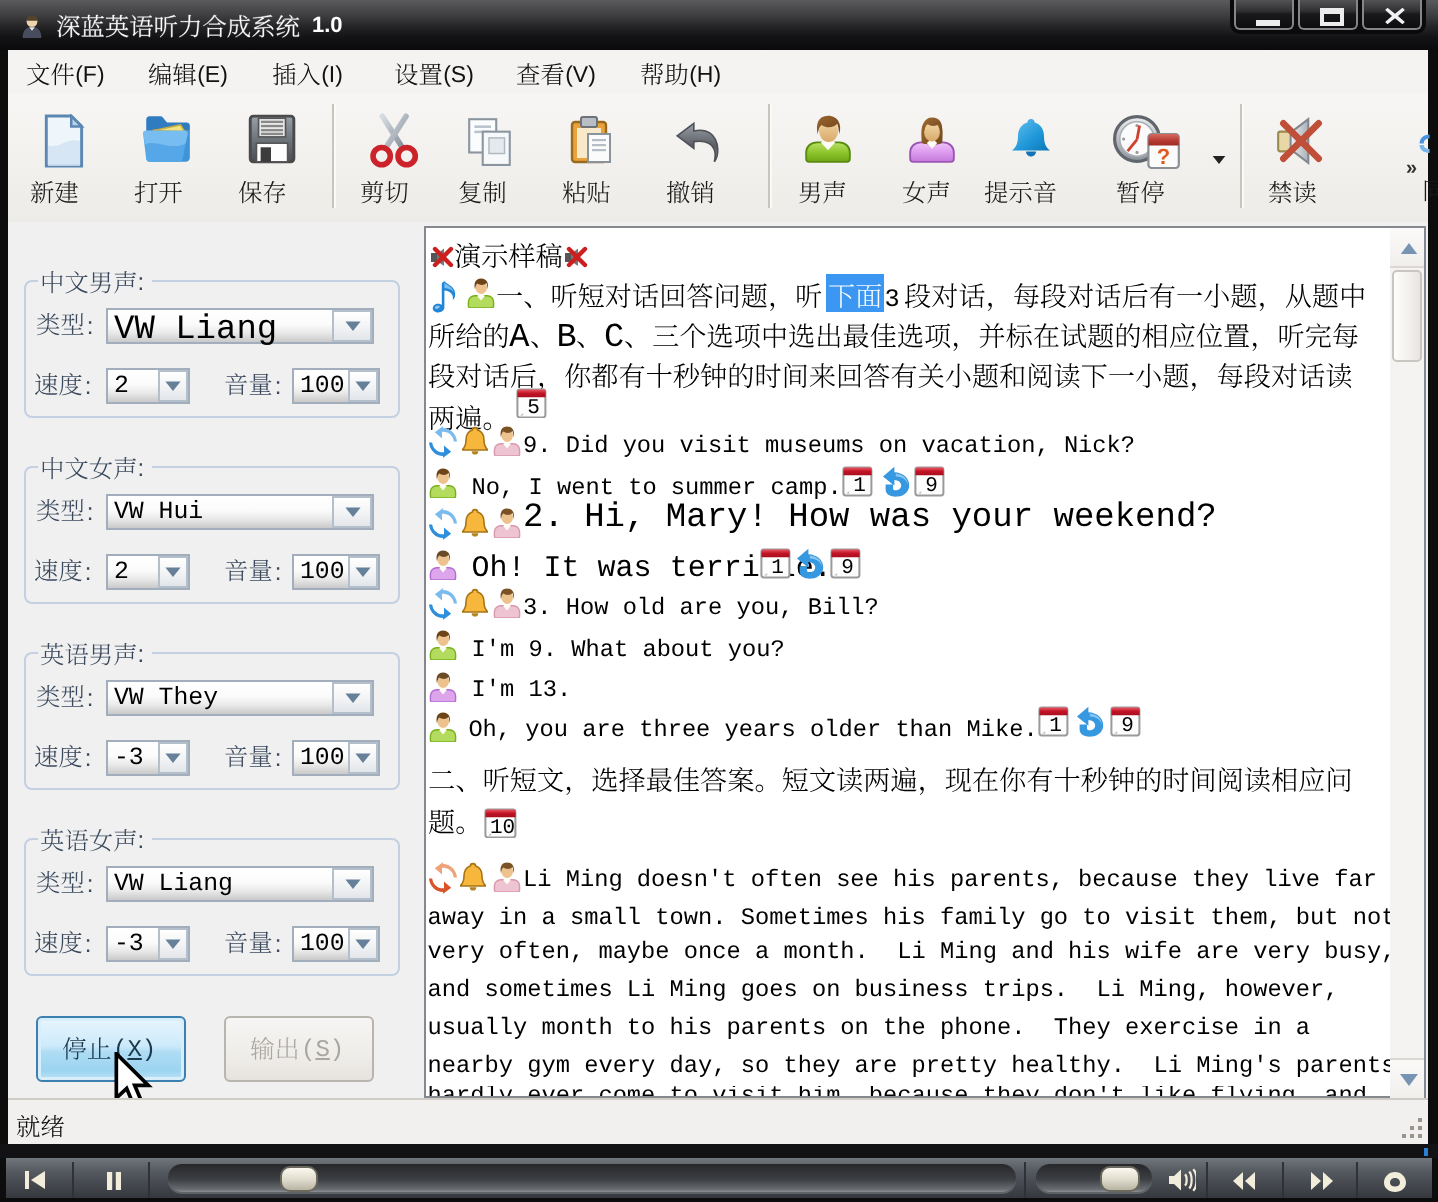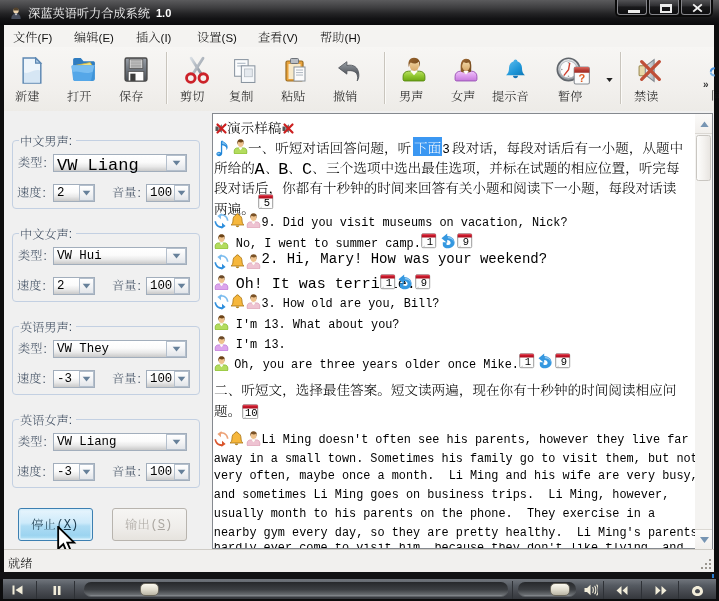--- a/index.html
+++ b/index.html
@@ -767,21 +767,21 @@
 <svg class="abs" style="left:230.5px;top:253.5px" width="13" height="15" viewBox="0 0 13 15">
     <path d="M6.5 0.8 C7.3 0.8 7.8 1.4 7.8 2 C9.9 2.7 11 4.6 11 7 C11 10.2 12 11.2 13 12 L0 12 C1 11.2 2 10.2 2 7 C2 4.6 3.1 2.7 5.2 2 C5.2 1.4 5.7 0.8 6.5 0.8Z" fill="#f6b73c" stroke="#a87414" stroke-width="0.8"></path>
     <path d="M4.8 12.6 C4.8 13.6 5.5 14.3 6.5 14.3 C7.5 14.3 8.2 13.6 8.2 12.6Z" fill="#b5831c"></path>
   </svg>
 <svg class="abs" style="left:246px;top:253px" width="15" height="16" viewBox="0 0 15 16">
     <path d="M2.2 16 C1.6 16 1.2 15.6 1.2 15 L1.2 13 C1.2 11.2 2.6 9.9 4.4 9.9 L10.6 9.9 C12.4 9.9 13.8 11.2 13.8 13 L13.8 15 C13.8 15.6 13.4 16 12.8 16Z" fill="#eec3d2" stroke="#d898ae" stroke-width="0.7"></path>
     <path d="M5.6 10 L7.5 12.2 L9.4 10 L8.6 9.3 L6.4 9.3Z" fill="#fdfdf5"></path>
     <ellipse cx="7.6" cy="5.6" rx="2.9" ry="3.4" fill="#eec28e"></ellipse>
     <path d="M7.5 1.2 C4.6 1.2 3.8 3.8 4.5 6.7 C4.7 5.2 5 4.4 5.6 3.8 C7.2 4.9 9.3 4.6 10.2 3.5 C10.6 4.2 10.7 5.4 10.8 6.6 C11.5 3.9 10.6 1.2 7.5 1.2Z" fill="#7a5226"></path>
   </svg>
-<div class="abs mono" style="left:261.5px;top:253px;font-size:14px;line-height:13.45px;color:#000">2. Hi, Mary! How was your weekend?</div>
+<div class="abs mono" style="left:261.5px;top:253px;font-size:17px;line-height:13.45px;color:#000">2. Hi, Mary! How was your weekend?</div>
 <svg class="abs" style="left:214px;top:274px" width="15" height="16" viewBox="0 0 15 16">
     <path d="M2.2 16 C1.6 16 1.2 15.6 1.2 15 L1.2 13 C1.2 11.2 2.6 9.9 4.4 9.9 L10.6 9.9 C12.4 9.9 13.8 11.2 13.8 13 L13.8 15 C13.8 15.6 13.4 16 12.8 16Z" fill="#dca5ec" stroke="#b46cd0" stroke-width="0.7"></path>
     <path d="M5.6 10 L7.5 12.2 L9.4 10 L8.6 9.3 L6.4 9.3Z" fill="#fdfdf5"></path>
     <ellipse cx="7.6" cy="5.6" rx="2.9" ry="3.4" fill="#eec28e"></ellipse>
     <path d="M7.5 1.2 C4.6 1.2 3.8 3.8 4.5 6.7 C4.7 5.2 5 4.4 5.6 3.8 C7.2 4.9 9.3 4.6 10.2 3.5 C10.6 4.2 10.7 5.4 10.8 6.6 C11.5 3.9 10.6 1.2 7.5 1.2Z" fill="#6b4a28"></path>
   </svg>
 <div class="abs mono" style="left:235.8px;top:278.42px;font-size:15px;line-height:13.45px;color:#000">Oh! It was terrible.</div>
 <svg class="abs" style="left:379.5px;top:274px" width="16" height="15.5" viewBox="0 0 16 15.5">
     <rect x="0.7" y="0.7" width="14" height="14" rx="1.2" fill="#fdfdfd" stroke="#9a9a9a" stroke-width="1"></rect>
     <path d="M0.7 1.9 C0.7 1.2 1.2 0.7 1.9 0.7 L13.8 0.7 C14.6 0.7 14.8 1.2 14.8 1.9 L14.8 4.6 L0.7 4.6Z" fill="url(#calg)"></path>
@@ -826,35 +826,35 @@
     <ellipse cx="7.6" cy="5.6" rx="2.9" ry="3.4" fill="#eec28e"></ellipse>
     <path d="M7.5 1.2 C4.6 1.2 3.8 3.8 4.5 6.7 C4.7 5.2 5 4.4 5.6 3.8 C7.2 4.9 9.3 4.6 10.2 3.5 C10.6 4.2 10.7 5.4 10.8 6.6 C11.5 3.9 10.6 1.2 7.5 1.2Z" fill="#7a5226"></path>
   </svg>
 <div class="abs mono" style="left:261.5px;top:298.42px;font-size:11.87px;line-height:13.45px;color:#000">3. How old are you, Bill?</div>
 <svg class="abs" style="left:214px;top:314.3px" width="15" height="16" viewBox="0 0 15 16">
     <path d="M2.2 16 C1.6 16 1.2 15.6 1.2 15 L1.2 13 C1.2 11.2 2.6 9.9 4.4 9.9 L10.6 9.9 C12.4 9.9 13.8 11.2 13.8 13 L13.8 15 C13.8 15.6 13.4 16 12.8 16Z" fill="#b3dc5e" stroke="#78b01c" stroke-width="0.7"></path>
     <path d="M5.6 10 L7.5 12.2 L9.4 10 L8.6 9.3 L6.4 9.3Z" fill="#fdfdf5"></path>
     <ellipse cx="7.6" cy="5.6" rx="2.9" ry="3.4" fill="#eec28e"></ellipse>
     <path d="M7.5 1.2 C4.6 1.2 3.8 3.8 4.5 6.7 C4.7 5.2 5 4.4 5.6 3.8 C7.2 4.9 9.3 4.6 10.2 3.5 C10.6 4.2 10.7 5.4 10.8 6.6 C11.5 3.9 10.6 1.2 7.5 1.2Z" fill="#6d4418"></path>
   </svg>
-<div class="abs mono" style="left:235.8px;top:318.72px;font-size:11.87px;line-height:13.45px;color:#000">I'm 13. What about you?</div>
+<div class="abs mono" style="left:235.8px;top:318.72px;font-size:11.87px;line-height:13.45px;color:#000">I'm 9. What about you?</div>
 <svg class="abs" style="left:214px;top:334.6px" width="15" height="16" viewBox="0 0 15 16">
     <path d="M2.2 16 C1.6 16 1.2 15.6 1.2 15 L1.2 13 C1.2 11.2 2.6 9.9 4.4 9.9 L10.6 9.9 C12.4 9.9 13.8 11.2 13.8 13 L13.8 15 C13.8 15.6 13.4 16 12.8 16Z" fill="#dca5ec" stroke="#b46cd0" stroke-width="0.7"></path>
     <path d="M5.6 10 L7.5 12.2 L9.4 10 L8.6 9.3 L6.4 9.3Z" fill="#fdfdf5"></path>
     <ellipse cx="7.6" cy="5.6" rx="2.9" ry="3.4" fill="#eec28e"></ellipse>
     <path d="M7.5 1.2 C4.6 1.2 3.8 3.8 4.5 6.7 C4.7 5.2 5 4.4 5.6 3.8 C7.2 4.9 9.3 4.6 10.2 3.5 C10.6 4.2 10.7 5.4 10.8 6.6 C11.5 3.9 10.6 1.2 7.5 1.2Z" fill="#6b4a28"></path>
   </svg>
 <div class="abs mono" style="left:235.8px;top:339.02px;font-size:11.87px;line-height:13.45px;color:#000">I'm 13.</div>
 <svg class="abs" style="left:214px;top:354.9px" width="15" height="16" viewBox="0 0 15 16">
     <path d="M2.2 16 C1.6 16 1.2 15.6 1.2 15 L1.2 13 C1.2 11.2 2.6 9.9 4.4 9.9 L10.6 9.9 C12.4 9.9 13.8 11.2 13.8 13 L13.8 15 C13.8 15.6 13.4 16 12.8 16Z" fill="#b3dc5e" stroke="#78b01c" stroke-width="0.7"></path>
     <path d="M5.6 10 L7.5 12.2 L9.4 10 L8.6 9.3 L6.4 9.3Z" fill="#fdfdf5"></path>
     <ellipse cx="7.6" cy="5.6" rx="2.9" ry="3.4" fill="#eec28e"></ellipse>
     <path d="M7.5 1.2 C4.6 1.2 3.8 3.8 4.5 6.7 C4.7 5.2 5 4.4 5.6 3.8 C7.2 4.9 9.3 4.6 10.2 3.5 C10.6 4.2 10.7 5.4 10.8 6.6 C11.5 3.9 10.6 1.2 7.5 1.2Z" fill="#6d4418"></path>
   </svg>
-<div class="abs mono" style="left:234.2px;top:359.32px;font-size:11.87px;line-height:13.45px;color:#000">Oh, you are three years older once Mike.</div>
+<div class="abs mono" style="left:234.2px;top:359.32px;font-size:11.87px;line-height:13.45px;color:#000">Oh, you are three years older than Mike.</div>
 <svg class="abs" style="left:518.8px;top:353.3px" width="16" height="15.5" viewBox="0 0 16 15.5">
     <rect x="0.7" y="0.7" width="14" height="14" rx="1.2" fill="#fdfdfd" stroke="#9a9a9a" stroke-width="1"></rect>
     <path d="M0.7 1.9 C0.7 1.2 1.2 0.7 1.9 0.7 L13.8 0.7 C14.6 0.7 14.8 1.2 14.8 1.9 L14.8 4.6 L0.7 4.6Z" fill="url(#calg)"></path>
     <defs>
       <linearGradient id="calg" x1="0" y1="0" x2="0" y2="1">
         <stop offset="0" stop-color="#e85a68"></stop>
         <stop offset=".5" stop-color="#c41426"></stop>
         <stop offset="1" stop-color="#a80f1e"></stop>
       </linearGradient>
     </defs>
@@ -938,21 +938,21 @@
 <svg class="abs" style="left:230px;top:430.5px" width="13" height="15" viewBox="0 0 13 15">
     <path d="M6.5 0.8 C7.3 0.8 7.8 1.4 7.8 2 C9.9 2.7 11 4.6 11 7 C11 10.2 12 11.2 13 12 L0 12 C1 11.2 2 10.2 2 7 C2 4.6 3.1 2.7 5.2 2 C5.2 1.4 5.7 0.8 6.5 0.8Z" fill="#f6b73c" stroke="#a87414" stroke-width="0.8"></path>
     <path d="M4.8 12.6 C4.8 13.6 5.5 14.3 6.5 14.3 C7.5 14.3 8.2 13.6 8.2 12.6Z" fill="#b5831c"></path>
   </svg>
 <svg class="abs" style="left:246px;top:430px" width="15" height="16" viewBox="0 0 15 16">
     <path d="M2.2 16 C1.6 16 1.2 15.6 1.2 15 L1.2 13 C1.2 11.2 2.6 9.9 4.4 9.9 L10.6 9.9 C12.4 9.9 13.8 11.2 13.8 13 L13.8 15 C13.8 15.6 13.4 16 12.8 16Z" fill="#eec3d2" stroke="#d898ae" stroke-width="0.7"></path>
     <path d="M5.6 10 L7.5 12.2 L9.4 10 L8.6 9.3 L6.4 9.3Z" fill="#fdfdf5"></path>
     <ellipse cx="7.6" cy="5.6" rx="2.9" ry="3.4" fill="#eec28e"></ellipse>
     <path d="M7.5 1.2 C4.6 1.2 3.8 3.8 4.5 6.7 C4.7 5.2 5 4.4 5.6 3.8 C7.2 4.9 9.3 4.6 10.2 3.5 C10.6 4.2 10.7 5.4 10.8 6.6 C11.5 3.9 10.6 1.2 7.5 1.2Z" fill="#7a5226"></path>
   </svg>
-<div class="abs mono" style="left:261.5px;top:433.62px;font-size:11.87px;line-height:13.45px;color:#000">Li Ming doesn't often see his parents, however they live far</div>
+<div class="abs mono" style="left:261.5px;top:433.62px;font-size:11.87px;line-height:13.45px;color:#000">Li Ming doesn't often see his parents, because they live far</div>
 <div class="abs mono" style="left:213.8px;top:452.72px;font-size:11.87px;line-height:13.45px;color:#000">away in a small town. Sometimes his family go to visit them, but not</div>
 <div class="abs mono" style="left:213.8px;top:470.32px;font-size:11.87px;line-height:13.45px;color:#000">very often, maybe once a month.  Li Ming and his wife are very busy,</div>
 <div class="abs mono" style="left:213.8px;top:489.12px;font-size:11.87px;line-height:13.45px;color:#000">and sometimes Li Ming goes on business trips.  Li Ming, however,</div>
 <div class="abs mono" style="left:213.8px;top:507.92px;font-size:11.87px;line-height:13.45px;color:#000">usually month to his parents on the phone.  They exercise in a</div>
 <div class="abs mono" style="left:213.8px;top:527.32px;font-size:11.87px;line-height:13.45px;color:#000">nearby gym every day, so they are pretty healthy.  Li Ming's parents</div>
 <div class="abs" style="left:213px;top:542.5px;width:482px;height:5.5px;overflow:hidden">
     <div class="abs mono" style="left:0.8px;top:-0.88px;font-size:11.87px;line-height:13.45px;color:#000">hardly ever come to visit him, because they don't like flying, and</div>
   </div>
 <div class="abs" style="left:695px;top:114px;width:16.5px;height:434px;background:#f4f3f1"></div>
 <div class="abs" style="left:695px;top:114px;width:16.5px;height:19px;background:linear-gradient(#fbfaf9,#f1efec);border-bottom:1px solid #dbd8d3"></div>

